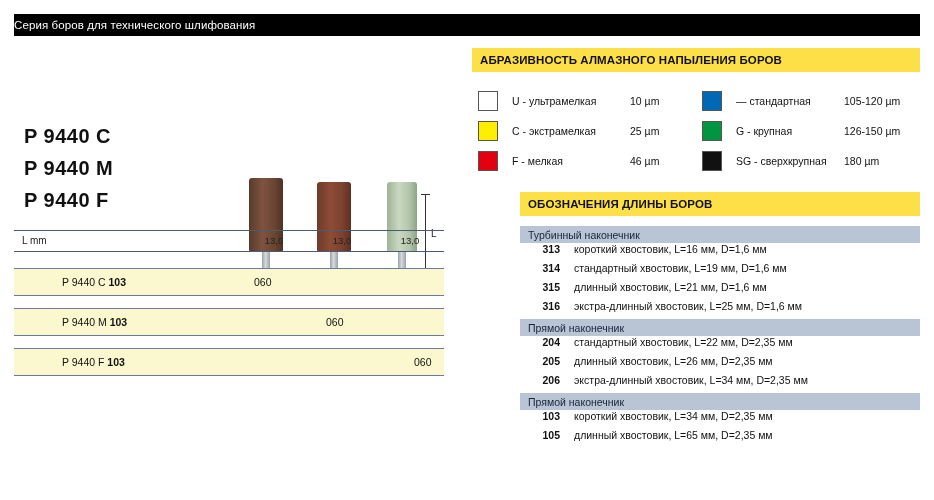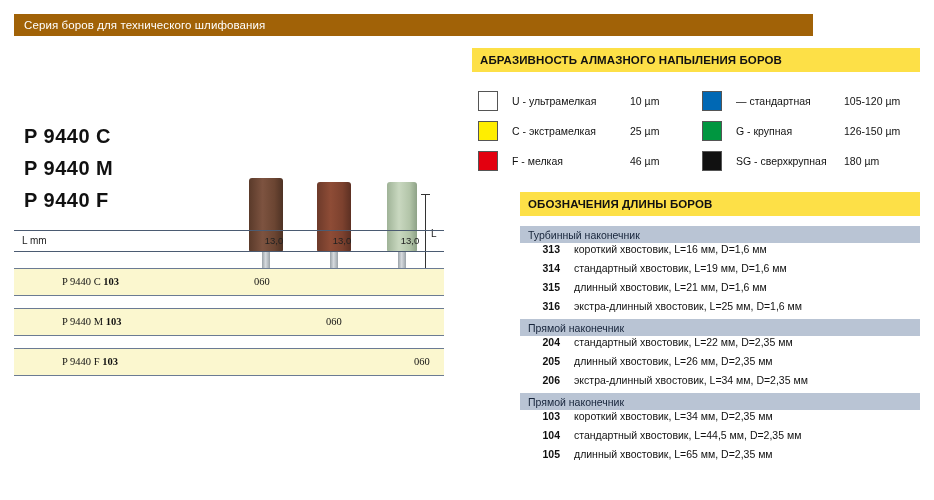--- a/index.html
+++ b/index.html
@@ -19,28 +19,27 @@
     position: relative;
     width: 934px;
     height: 500px;
   }
 
   
   .title-bar {
     position: absolute;
     left: 14px;
     top: 14px;
-    width: 799px;
+    width: 906px;
     height: 22px;
-    background: #a16207;
+    background: #000000;
     color: #ffffff;
     font-size: 11.5px;
     display: flex;
     align-items: center;
-    padding-left: 10px;
     box-sizing: border-box;
     letter-spacing: 0.1px;
   }
 
   
   .left-panel {
     position: absolute;
     left: 14px;
     top: 48px;
     width: 440px;
@@ -151,21 +150,20 @@
   .lmm-v1 { left: 240px; }
   .lmm-v2 { left: 308px; }
   .lmm-v3 { left: 376px; }
 
   
   .size-rows {
     position: absolute;
     left: 14px;
     top: 268px;
     width: 430px;
-    font-family: Liberation Serif, serif;
   }
   .size-row {
     position: relative;
     height: 26px;
     background: #fbf7cf;
     border-top: 1px solid #6b7b93;
     border-bottom: 1px solid #6b7b93;
     margin-bottom: 12px;
     font-size: 10.5px;
   }
@@ -398,22 +396,18 @@
         <span class="len-code">206</span>
         <span class="len-desc">экстра-длинный хвостовик, L=34 мм, D=2,35 мм</span>
       </div>
 
       <div class="sub-band">Прямой наконечник</div>
       <div class="len-row">
         <span class="len-code">103</span>
         <span class="len-desc">короткий хвостовик, L=34 мм, D=2,35 мм</span>
       </div>
       <div class="len-row">
-        <span class="len-code">104</span>
-        <span class="len-desc">стандартный хвостовик, L=44,5 мм, D=2,35 мм</span>
-      </div>
-      <div class="len-row">
         <span class="len-code">105</span>
         <span class="len-desc">длинный хвостовик, L=65 мм, D=2,35 мм</span>
       </div>
     </div>
   </div>
 </div>
 
 </body></html>

